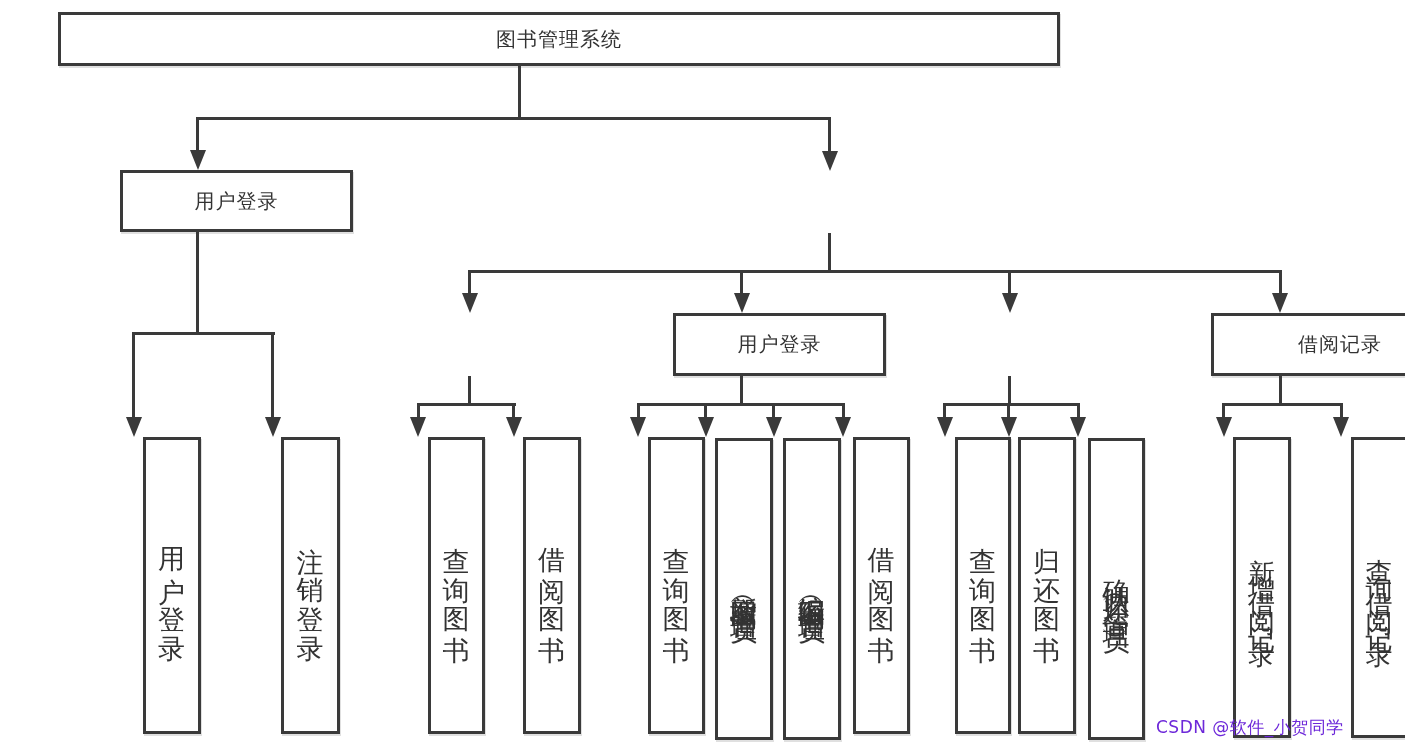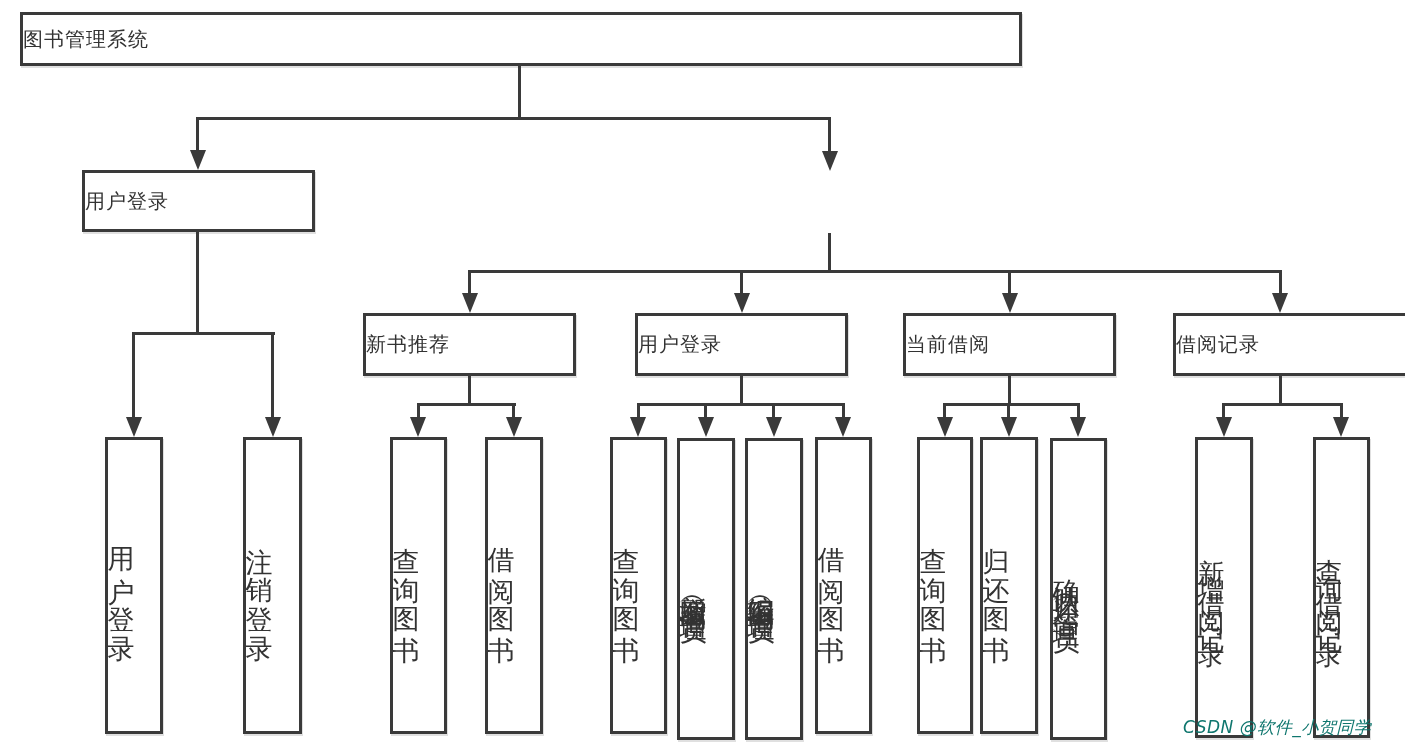--- a/index.html
+++ b/index.html
@@ -8,23 +8,24 @@
     width:1405px;height:747px;
     background:#ffffff;
     font-family:"DejaVu Sans","Liberation Sans",sans-serif;
     overflow:hidden;
   }
   .box{
     position:absolute;
     background:#ffffff;
     border:3px solid #3a3a3a;
     box-sizing:border-box;
-    display:flex;align-items:center;justify-content:flex-start;
+    display:flex;align-items:center;justify-content:center;
     color:#333333;
     box-shadow:1px 2px 0 rgba(0,0,0,0.12);
+    margin-left:38px;
   }
   .hlabel{font-size:20px;letter-spacing:1px;white-space:nowrap;}
   .vbox span{
     writing-mode:vertical-rl;
     font-size:27px;
     color:#333333;
     white-space:nowrap;
     line-height:1;
   }
   .sp-xl span{letter-spacing:1.1em;}
@@ -33,50 +34,43 @@
   .sp-xs span{letter-spacing:0.12em;}
   .line{position:absolute;background:#3a3a3a;}
   .arrow{
     position:absolute;width:0;height:0;
     border-left:8px solid transparent;
     border-right:8px solid transparent;
     border-top:20px solid #3a3a3a;
   }
   .watermark{
     position:absolute;
-    left:1183px;top:716px;
+    left:1156px;top:716px;
     font-size:17px;
-    color:#0f766e;
+    color:#6d28d9;
     white-space:nowrap;
     z-index:10;
     letter-spacing:0.5px;
-    font-style:italic;
   }
 </style>
 </head>
 <body>
 
 <div id="canvas">
 
   <div class="box" style="left:20px;top:12px;width:1002px;height:54px;">
     <span class="hlabel">图书管理系统</span>
   </div>
 
   <div class="box" style="left:82px;top:170px;width:233px;height:62px;">
     <span class="hlabel">用户登录</span>
   </div>
 
-  <div class="box" style="left:363px;top:313px;width:213px;height:63px;">
-    <span class="hlabel">新书推荐</span>
-  </div>
   <div class="box" style="left:635px;top:313px;width:213px;height:63px;">
     <span class="hlabel">用户登录</span>
-  </div>
-  <div class="box" style="left:903px;top:313px;width:213px;height:63px;">
-    <span class="hlabel">当前借阅</span>
   </div>
   <div class="box" style="left:1173px;top:313px;width:258px;height:63px;">
     <span class="hlabel">借阅记录</span>
   </div>
 
   <div class="box vbox sp-xl" style="left:105px;top:437px;width:58px;height:297px;">
     <span>用户登录</span>
   </div>
   <div class="box vbox sp-xl" style="left:243px;top:437px;width:59px;height:297px;">
     <span>注销登录</span>

